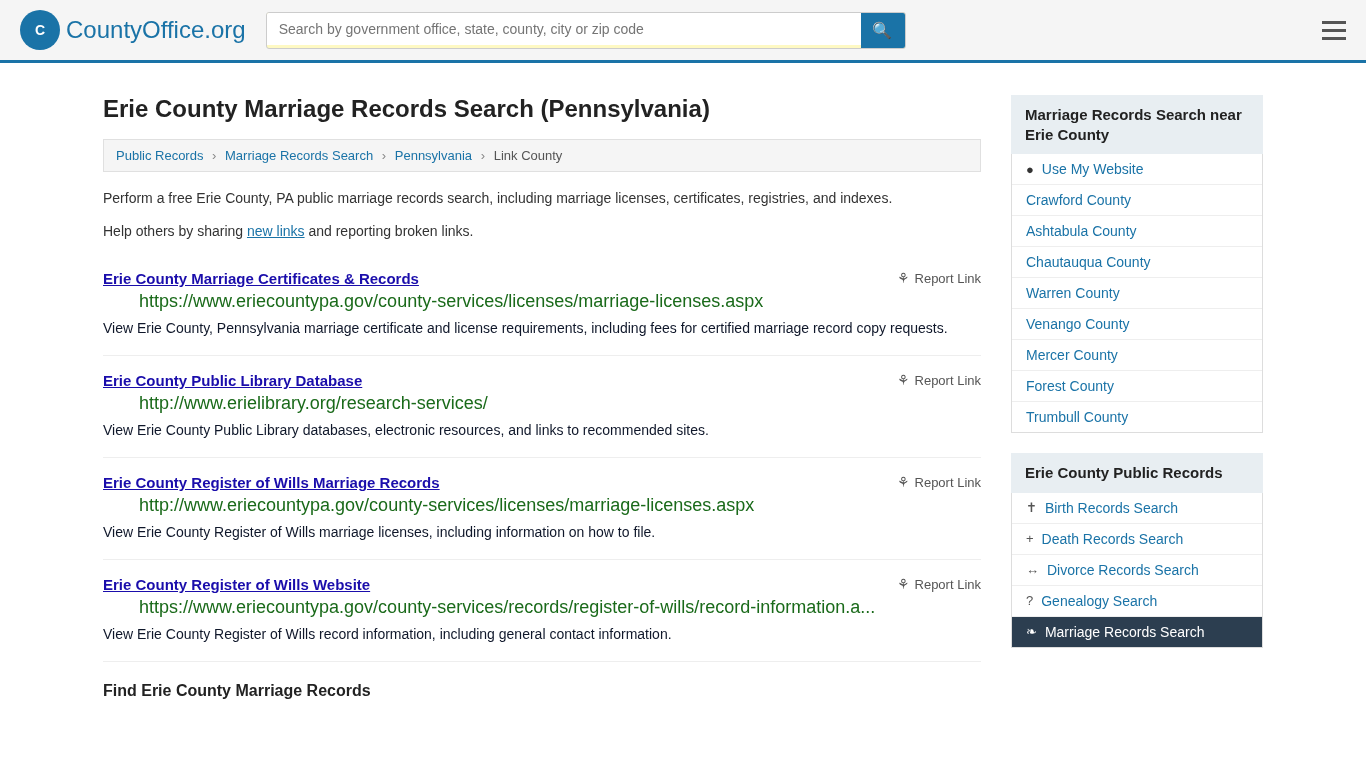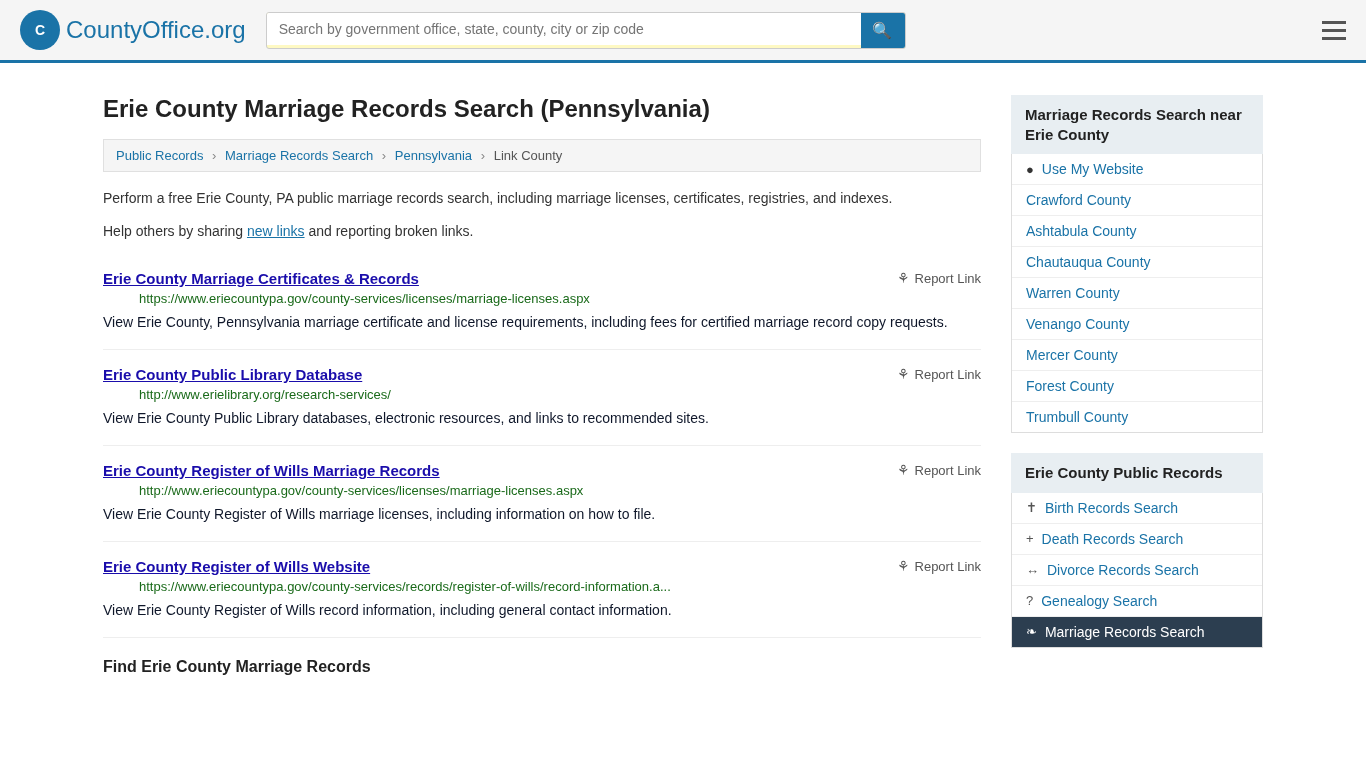--- a/index.html
+++ b/index.html
@@ -152,21 +152,21 @@
       font-size: 13px;
       color: #555;
       cursor: pointer;
       white-space: nowrap;
     }
     .report-icon {
       font-size: 14px;
       color: #555;
     }
     .result-url {
-      font-size: 13px;
+      font-size: 18px;
       color: #1a6a1a;
       margin-bottom: 6px;
       padding-left: 36px;
     }
     .result-desc {
       font-size: 14px;
       color: #0f172a;
       line-height: 1.5;
     }
 

